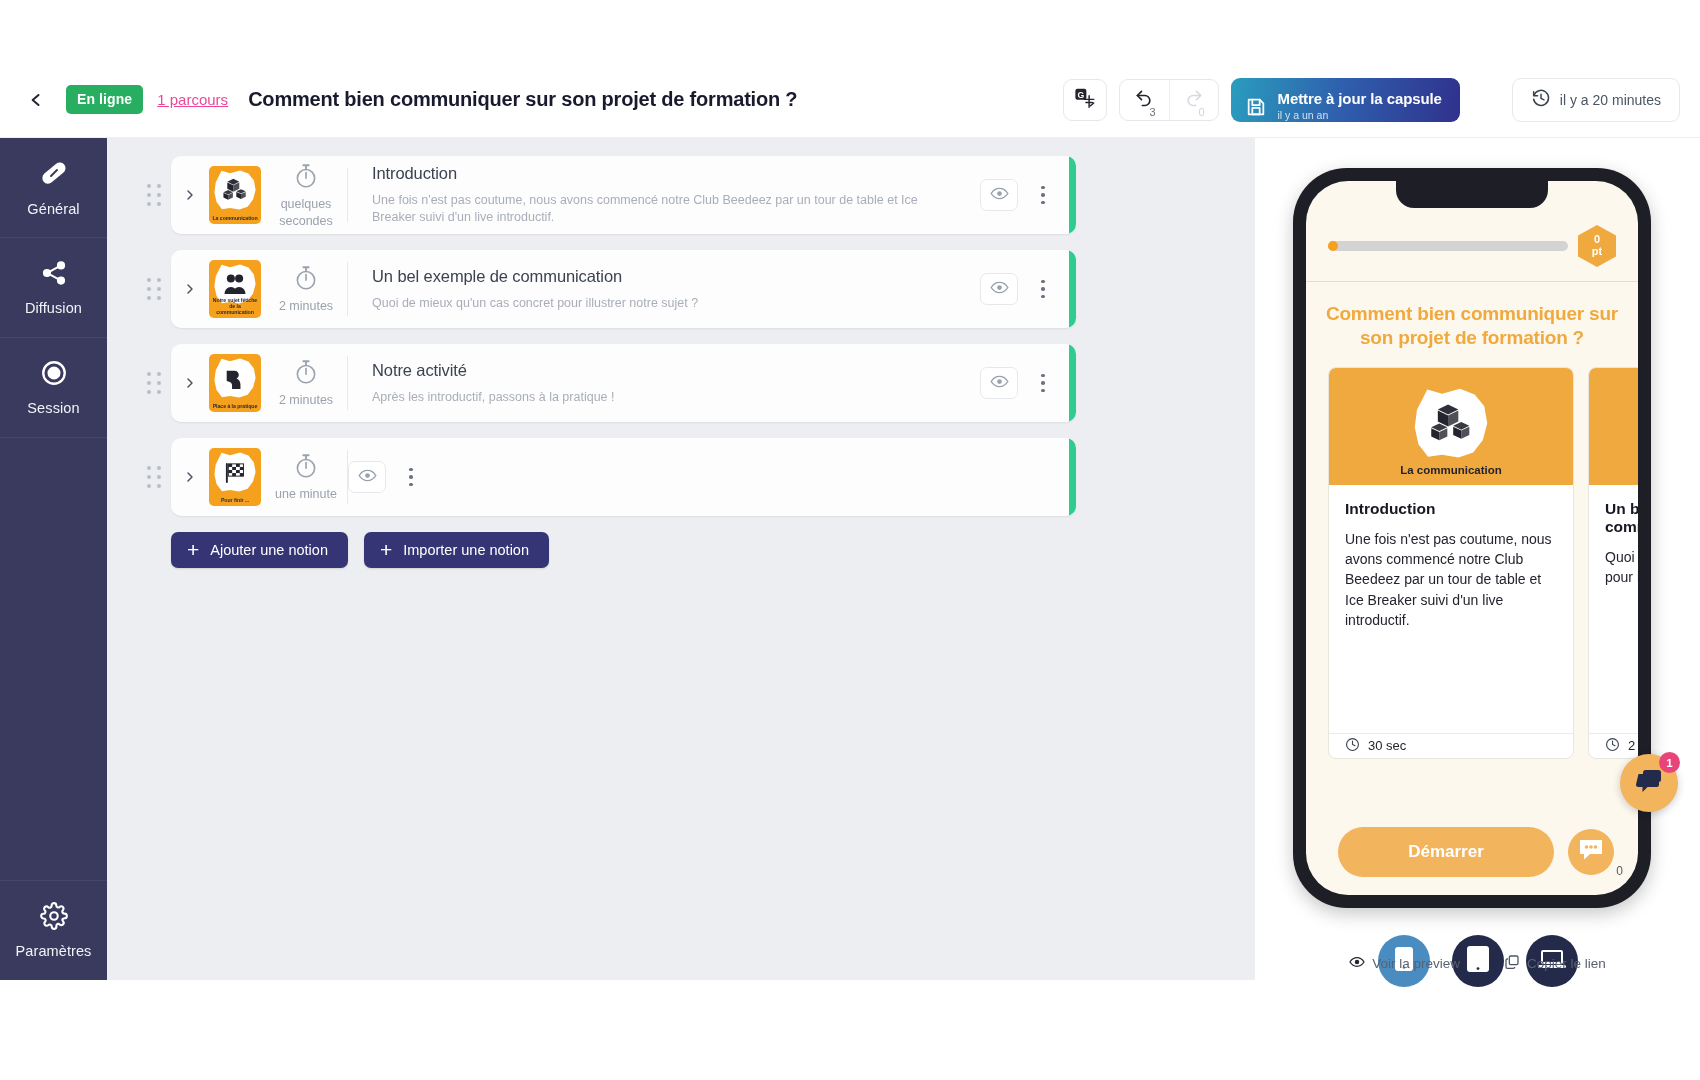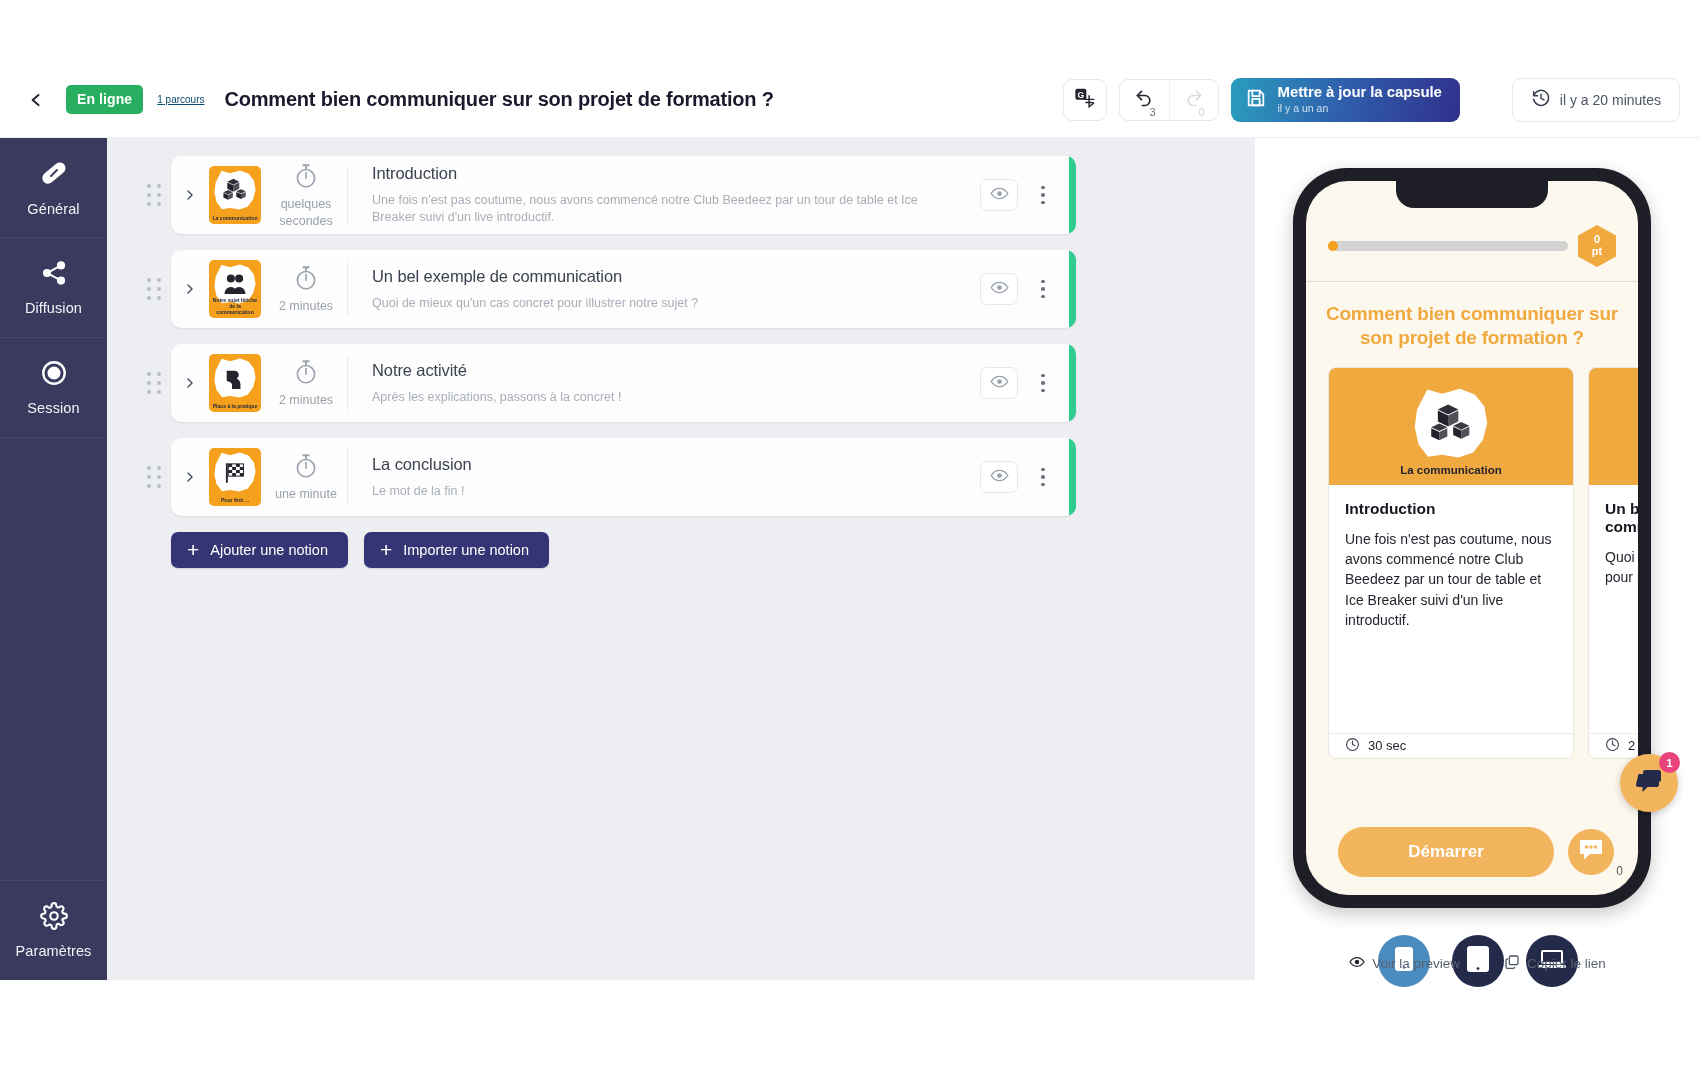--- a/index.html
+++ b/index.html
@@ -22,21 +22,21 @@
     display: flex; align-items: center; justify-content: center;
     background: #fff; border-radius: 8px; cursor: pointer;
   }
   .back-btn svg { display:block; }
   .badge-online {
     margin-left: 10px; background: #27ae60; color: #fff;
     font-size: 14px; font-weight: 600; padding: 6px 11px 7px;
     border-radius: 5px; letter-spacing: .1px; white-space: nowrap;
   }
   .parcours-link {
-    margin-left: 14px; color: #0c4a6e; font-size: 10px;
+    margin-left: 14px; color: #ec4899; font-size: 15px;
     text-decoration: underline; cursor: pointer; white-space: nowrap;
   }
   .capsule-title {
     margin-left: 20px; font-size: 20px; color: #1a1a2e; font-weight: 600;
     white-space: nowrap; letter-spacing: -0.2px;
   }
   .topbar-right {
     margin-left: auto; display: flex; align-items: center; gap: 12px;
     padding-right: 20px;
   }
@@ -55,21 +55,21 @@
   }
   .undo-cell + .undo-cell { border-left: 1px solid #eceef1; }
   .undo-cell .count {
     position: absolute; bottom: 3px; right: 13px;
     font-size: 11px; color: #6b7280;
   }
   .undo-cell.disabled .count { color: #d0d4da; }
   .update-btn {
     height: 44px; min-width: 204px; border-radius: 9px;
     background: linear-gradient(100deg, #2a9dbe 0%, #2f5fad 48%, #30318c 100%);
-    display: flex; align-items: center; gap: 11px; padding: 0 18px 0 14px;
+    display: flex; align-items: flex-end; gap: 11px; padding: 0 18px 0 14px;
     cursor: pointer; color: #fff;
   }
   .update-btn .txts { display:flex; flex-direction:column; line-height:1.1; }
   .update-btn .t1 { font-size: 15px; font-weight: 600; letter-spacing:-.1px;}
   .update-btn .t2 { font-size: 10.5px; opacity: .78; margin-top: 2px; }
   .history-btn {
     height: 44px; border: 1px solid #e6e8ec; border-radius: 9px; background:#fff;
     display:flex; align-items:center; gap: 9px; padding: 0 18px;
     font-size: 14px; color: #4b5563; cursor: pointer; white-space: nowrap; margin-left: 40px;
   }
@@ -577,21 +577,21 @@
                   <line x1="12" y1="15" x2="12" y2="9.8" stroke-linecap="round"></line>
                 <line x1="9.5" y1="3" x2="14.5" y2="3" stroke-linecap="round" stroke-width="1.7"></line>
                   <line x1="12" y1="3" x2="12" y2="6.8" stroke-width="1.7"></line>
               </svg>
             </span>
             <span class="tl">2 minutes</span>
           </div>
           <div class="vdiv"></div>
           <div class="txt-col">
             <div class="ttl">Notre activité</div>
-            <div class="sub">Après les explications, passons à la concret !</div>
+            <div class="sub">Après les introductif, passons à la pratique !</div>
           </div>
           <div class="eye-btn">
             <span>
               <svg width="19" height="19" viewBox="0 0 24 24" fill="none" stroke="#9aa2ad" stroke-width="1.8">
                   <path d="M1.5 12S5.5 5.5 12 5.5 22.5 12 22.5 12 18.5 18.5 12 18.5 1.5 12 1.5 12z"></path>
                   <circle cx="12" cy="12" r="3" fill="#9aa2ad" stroke="none"></circle>
                 </svg>
             </span>
           </div>
           <div class="kebab">
@@ -644,24 +644,20 @@
               <svg width="26" height="28" viewBox="0 0 24 26" fill="none" stroke="#9aa2ad" stroke-width="1.5">
                 <circle cx="12" cy="15" r="8"></circle>
                   <line x1="12" y1="15" x2="12" y2="9.8" stroke-linecap="round"></line>
                 <line x1="9.5" y1="3" x2="14.5" y2="3" stroke-linecap="round" stroke-width="1.7"></line>
                   <line x1="12" y1="3" x2="12" y2="6.8" stroke-width="1.7"></line>
               </svg>
             </span>
             <span class="tl">une minute</span>
           </div>
           <div class="vdiv"></div>
-          <div class="txt-col">
-            <div class="ttl">La conclusion</div>
-            <div class="sub">Le mot de la fin !</div>
-          </div>
           <div class="eye-btn">
             <span>
               <svg width="19" height="19" viewBox="0 0 24 24" fill="none" stroke="#9aa2ad" stroke-width="1.8">
                   <path d="M1.5 12S5.5 5.5 12 5.5 22.5 12 22.5 12 18.5 18.5 12 18.5 1.5 12 1.5 12z"></path>
                   <circle cx="12" cy="12" r="3" fill="#9aa2ad" stroke="none"></circle>
                 </svg>
             </span>
           </div>
           <div class="kebab">
               <i></i>

